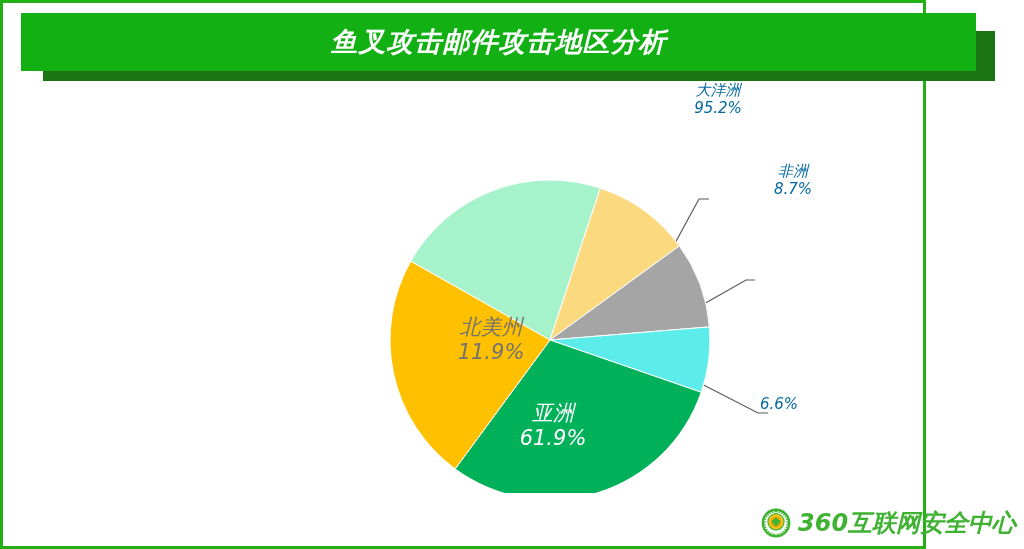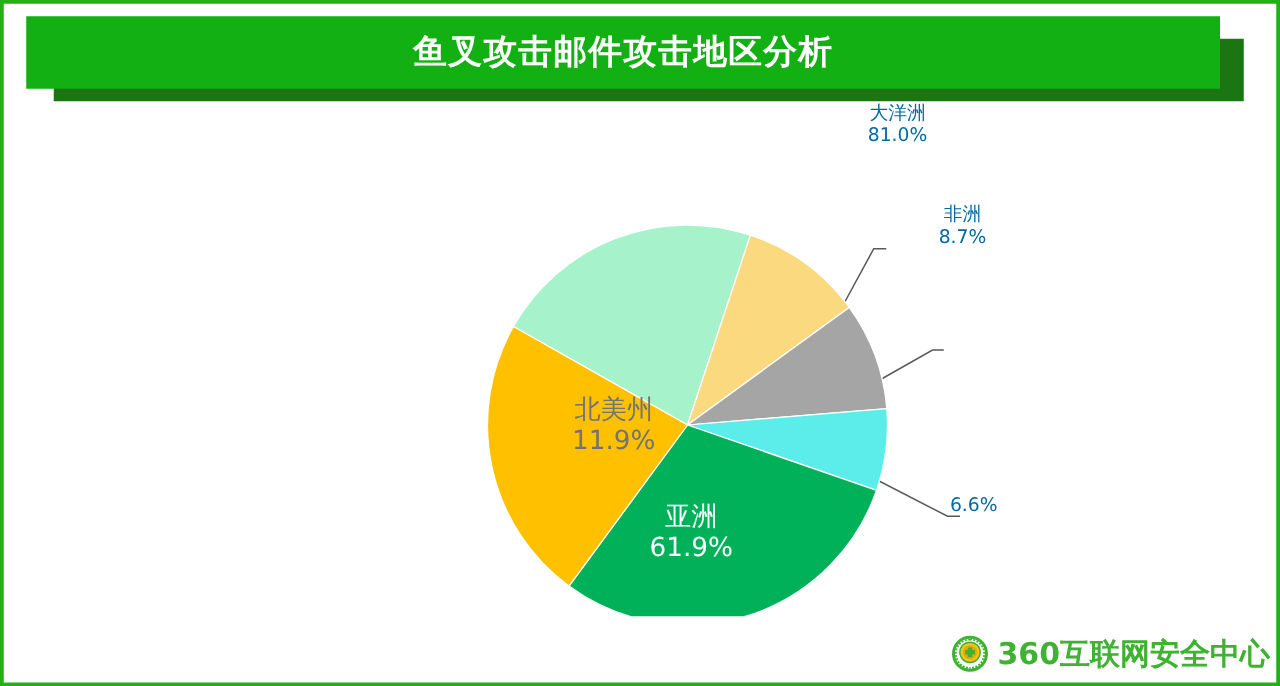--- a/index.html
+++ b/index.html
@@ -13,25 +13,26 @@
     background: #ffffff;
     font-family: "DejaVu Sans", "Liberation Sans", sans-serif;
     overflow: hidden;
     position: relative;
   }
 
   
   #slide {
     position: absolute;
     left: 0; top: 0;
-    width: 1024px;
+    width: 926px;
     height: 549px;
     box-sizing: border-box;
     border: 3px solid #22B014;
     background: #ffffff;
+    font-style: italic;
   }
 
   
   #title-shadow {
     position: absolute;
     left: 40px;
     top: 28px;
     width: 952px;
     height: 50px;
     background: #1B7512;
@@ -150,24 +151,24 @@
           <path d="M 547 257 L 676.41 162.91 A 160 160 0 0 1 706.46 243.89 Z" fill="#A5A5A5"></path>
           <path d="M 547 257 L 706.46 243.89 A 160 160 0 0 1 698.23 309.25 Z" fill="#5CEDEA"></path>
           <path d="M 547 257 L 698.23 309.25 A 160 160 0 0 1 452.19 385.88 Z" fill="#00B15A"></path>
           <path d="M 547 257 L 452.19 385.88 A 160 160 0 0 1 407.74 178.21 Z" fill="#FFC000"></path>
         </g>
     </svg>
 
 
     <div class="datalabel" style="left: 655px; top: -1px; width: 120px;">
       <span class="name">大洋洲</span>
-      <span class="pct">81.0%</span>
-    </div>
-
-    <div class="datalabel" style="left: 707px; top: 80px; width: 120px;">
+      <span class="pct">95.2%</span>
+    </div>
+
+    <div class="datalabel" style="left: 730px; top: 80px; width: 120px;">
       <span class="name">非洲</span>
       <span class="pct">8.7%</span>
     </div>
 
     <div class="datalabel" style="left: 716px; top: 313px; width: 120px;">
       <span class="pct">6.6%</span>
     </div>
 
     <div class="inside-label inside-light" style="left: 490px; top: 318px; width: 120px;">
       <span class="name">亚洲</span>

